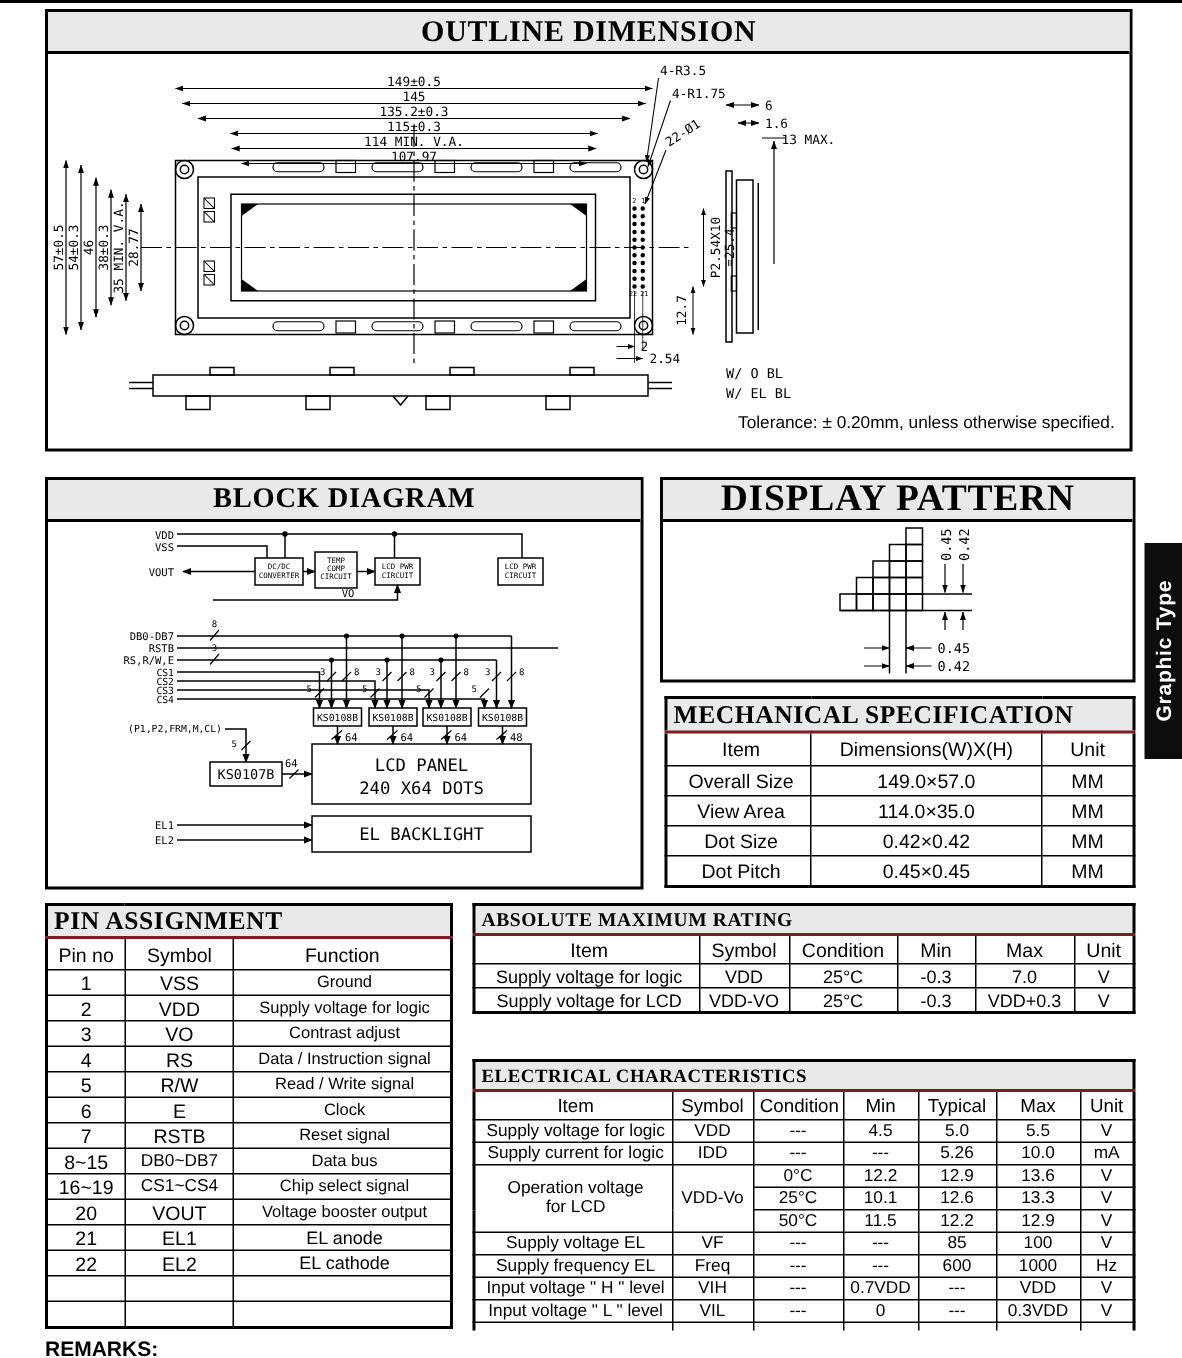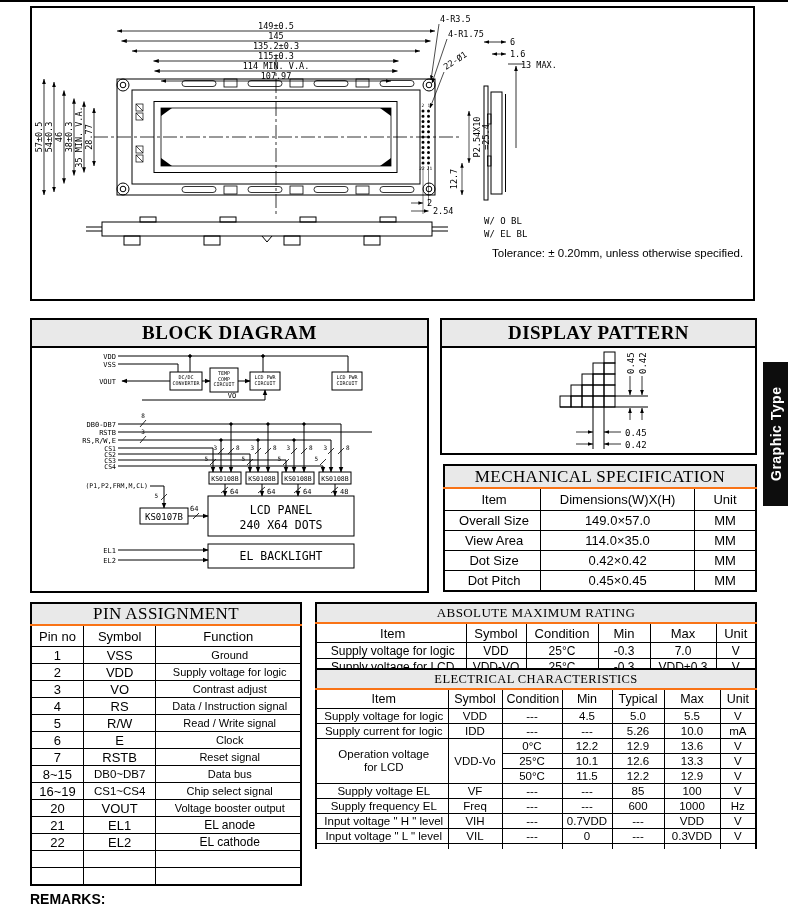--- a/index.html
+++ b/index.html
@@ -12,23 +12,23 @@
   .box-hdr{height:26px;background:#e9e9e9;border-bottom:2px solid #000;display:flex;
            align-items:center;justify-content:center;
            font-family:"Liberation Serif",serif;font-weight:bold;font-size:20px;letter-spacing:.5px;}
   .box-body{position:relative;}
 
   
   table.spec{border-collapse:collapse;table-layout:fixed;background:#fff;
              font-size:13px;}
   table.spec,table.spec td,table.spec th{border:1px solid #000;}
   table.spec{border-width:2px;}
-  table.spec th.title{background:#e9e9e9;border-bottom:2px solid #f97316;
-             font-family:"Liberation Serif",serif;font-weight:normal;font-size:17px;letter-spacing:.4px;
-             height:25px;text-align:center;}
+  table.spec th.title{background:#e9e9e9;border-bottom:2px solid #7f1d1d;
+             font-family:"Liberation Serif",serif;font-weight:bold;font-size:17px;letter-spacing:.4px;
+             height:25px;text-align:left;}
   table.spec td,table.spec th{padding:0 4px;overflow:hidden;white-space:nowrap;}
   table.spec th{font-weight:normal;}
   .c{text-align:center;}
   .l{text-align:center;padding-left:7px!important;}
   .fn{font-size:11px;}
   #pin-table td{height:16px;}
   #pin-table th{height:20px;}
   #mech-table td{height:19px;}
   #mech-table th{height:21px;}
   #absmax-table td{height:15px;font-size:12px;}
@@ -54,20 +54,21 @@
   .t7{font-size:7px}.t85{font-size:8.5px}.t9{font-size:9px}
   .t11{font-size:11.5px}
 </style>
 </head>
 <body>
 
 <div id="page">
   <div class="toprule"></div>
 
   <div class="box" style="left:30px;top:6px;width:725px;height:295px;">
+    <div class="box-hdr">OUTLINE DIMENSION</div>
     <div class="box-body">
       <svg width="721" height="263" viewBox="0 0 721 263">
         <defs>
           <marker id="ao" viewBox="0 0 10 10" refX="9.5" refY="5" markerWidth="7" markerHeight="7" orient="auto-start-reverse">
               <path d="M0,1.5L10,5L0,8.5z" fill="#000"></path>
             </marker>
         </defs>
         <g stroke="#000" fill="none" stroke-width="1">
 
           <g>
@@ -378,21 +379,21 @@
           <text class="t11" x="249" y="181" text-anchor="middle">240 X64 DOTS</text>
           <text class="t11" x="249" y="212" text-anchor="middle">EL BACKLIGHT</text>
           <text class="t7" x="84" y="204.5" text-anchor="end">EL1</text>
           <text class="t7" x="84" y="214.5" text-anchor="end">EL2</text>
         </g>
       </svg>
     </div>
   </div>
 
   <div class="box" style="left:440px;top:318px;width:317px;height:137px;">
-    <div class="box-hdr" style="font-size:19px;text-align:right;">DISPLAY PATTERN</div>
+    <div class="box-hdr" style="font-size:25px;text-align:right;">DISPLAY PATTERN</div>
     <div class="box-body">
       <svg width="313" height="105" viewBox="0 0 313 105">
         <defs>
           <marker id="ap" viewBox="0 0 10 10" refX="9.5" refY="5" markerWidth="7" markerHeight="7" orient="auto-start-reverse">
               <path d="M0,1.5L10,5L0,8.5z" fill="#000"></path>
             </marker>
         </defs>
         <g stroke="#000" fill="none" stroke-width="1">
           <g>
             <rect x="118" y="48" width="11" height="11"></rect>
@@ -595,21 +596,21 @@
       <td class="l">Supply voltage for LCD</td>
           <td class="c">VDD-VO</td>
           <td class="c">25°C</td>
           <td class="c">-0.3</td>
           <td class="c">VDD+0.3</td>
           <td class="c">V</td>
     </tr>
   </tbody>
     </table>
 
-  <table class="spec" id="elec-table" style="position:absolute;left:315px;top:668px;width:442px;">
+  <table class="spec" id="elec-table" style="position:absolute;left:315px;top:706px;width:442px;">
     <colgroup>
         <col style="width:132px">
         <col style="width:54px">
         <col style="width:60px">
         <col style="width:50px">
         <col style="width:52px">
         <col style="width:56px">
         <col style="width:36px">
       </colgroup>
     <tbody>

